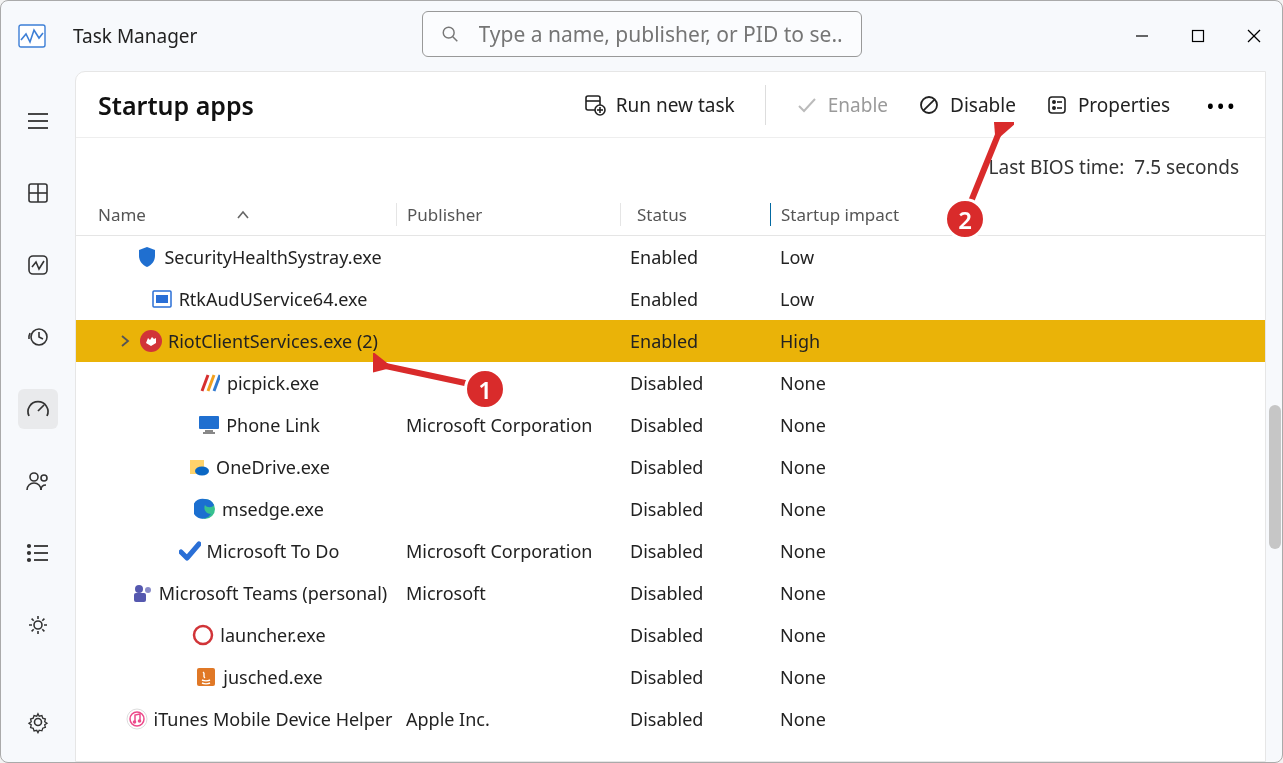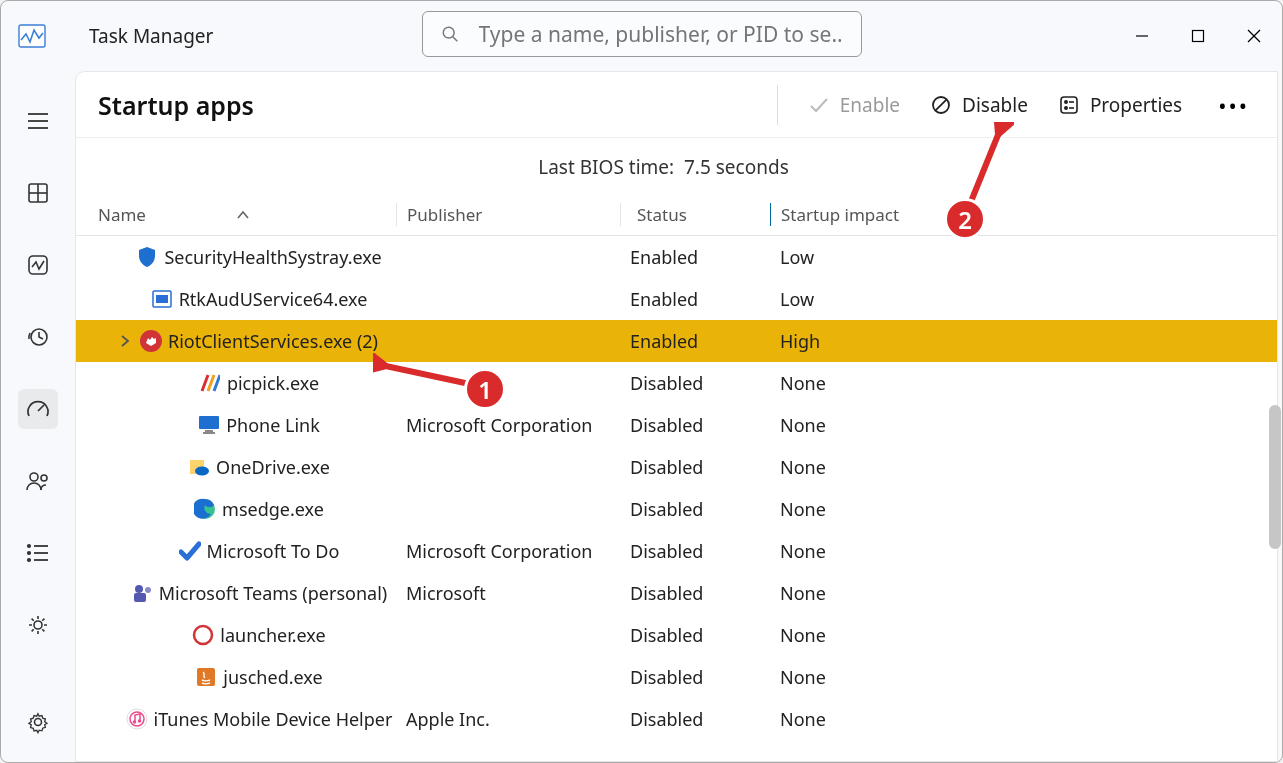--- a/index.html
+++ b/index.html
@@ -1,44 +1,44 @@
 <!DOCTYPE html>
 <html><head>
 <meta charset="utf-8">
 <style>
   * { box-sizing: border-box; margin: 0; padding: 0; font-family: "Segoe UI", system-ui, sans-serif; }
   body { background: #f3f3f3; width: 1283px; height: 763px; overflow: hidden; position: relative; }
   .window { position: absolute; inset: 0; background: #f7f9fc; border: 1px solid #aaa; border-radius: 8px; display: flex; flex-direction: column; }
   
   .titlebar { height: 70px; display: flex; align-items: center; padding-left: 14px; }
   .app-icon { width: 34px; height: 30px; display:flex; align-items:center; justify-content:center; }
-  .app-title { font-size: 19px; color: #222; margin-left: 40px; }
+  .app-title { font-size: 19px; color: #222; margin-left: 24px; }
   .search-wrap { margin-left: auto; margin-right: auto; position:absolute; left:50%; transform:translateX(-50%); top:10px;}
   .search { width: 440px; height: 46px; border: 1px solid #999; border-radius: 6px; background: #fbfcfe; display:flex; align-items:center; padding:0 18px; gap:20px;}
   .search input { border:none; outline:none; background:transparent; font-size:21px; color:#666; width:100%; }
   .winbtns { margin-left:auto; display:flex; height:50px;}
   .winbtn { width:56px; display:flex; align-items:center; justify-content:center; cursor:pointer;}
   .winbtn svg { stroke:#000; stroke-width:1.2; fill:none; }
   
   .body { flex:1; display:flex; min-height:0; }
   
   .sidebar { width:74px; display:flex; flex-direction:column; align-items:center; padding-top:30px; gap:32px;}
   .navicon { width:40px; height:40px; display:flex; align-items:center; justify-content:center; border-radius:6px; cursor:pointer;}
   .navicon.active { background:#e9eaec; }
   .sidebar-bottom { margin-top:auto; margin-bottom:20px; }
   
-  .main { flex:1; background:#fff; border-top-left-radius:10px; border:1px solid #e6e6e6; display:flex; flex-direction:column; min-height:0; margin-right:4px;}
+  .main { flex:1; background:#fff; border-top-left-radius:10px; border:1px solid #e6e6e6; display:flex; flex-direction:column; min-height:0; margin-right:16px;}
   .toolbar { height:66px; display:flex; align-items:center; padding:0 22px; border-bottom:1px solid #eee;}
   .page-title { font-size:25px; font-weight:600; color:#111; }
   .tool-actions { margin-left:auto; display:flex; align-items:center; gap:30px;}
   .tbtn { display:flex; align-items:center; gap:10px; font-size:19px; color:#222; cursor:pointer;}
   .tbtn.disabled { color:#9a9a9a; }
   .vsep { width:1px; height:40px; background:#ddd; }
   .more-dots { font-size:22px; letter-spacing:2px; cursor:pointer; padding:4px 6px;}
-  .bios-row { text-align:center; padding:16px 26px 14px 0; font-size:19px; color:#333; }
+  .bios-row { text-align:right; padding:16px 26px 14px 0; font-size:19px; color:#333; }
   
   .thead { display:flex; border-bottom:1px solid #e5e5e5; height:42px; align-items:center; font-size:17px; color:#555; }
   .col-name  { width:320px; padding-left:22px; display:flex; align-items:center; gap:90px;}
   .col-pub   { width:224px; border-left:1px solid #e5e5e5; padding-left:10px; }
   .col-stat  { width:150px; border-left:1px solid #e5e5e5; padding-left:16px; }
   .col-imp   { width:148px; border-left:1px solid #0369a1; padding-left:10px; }
   .col-rest  { flex:1; border-left:1px solid #e5e5e5; }
   .rows { overflow-y:hidden; flex:1; }
   .row { display:flex; height:42px; align-items:center; font-size:18px; color:#222; }
   .row.selected { background:#eab308; }
@@ -161,20 +161,30 @@
             <circle cx="12" cy="12" r="3.5"></circle>
             <path d="M12 2l1.5 3 3.3-.8 1 3.2 3.2 1-.8 3.3L23 13.5l-2.8 1.8.8 3.3-3.2 1-1 3.2-3.3-.8L12 25l-1.5-2.8-3.3.8-1-3.2-3.2-1 .8-3.3L1 13.5l2.8-1.8-.8-3.3 3.2-1 1-3.2 3.3.8z" transform="scale(.82) translate(2.6 2.6)"></path>
           </svg>
         </div>
     </div>
 
     <div class="main">
       <div class="toolbar">
         <div class="page-title">Startup apps</div>
         <div class="tool-actions">
+          <div class="tbtn">
+            <svg width="22" height="22" viewBox="0 0 22 22" stroke="#222" stroke-width="1.6" fill="none">
+                <rect x="2" y="2" width="14" height="14" rx="2"></rect>
+                <line x="2" y1="7" x2="16" y2="7" x1="2"></line>
+                <circle cx="16" cy="16" r="5" fill="#fff"></circle>
+                <line x1="16" y1="13" x2="16" y2="19"></line>
+                <line x1="13" y1="16" x2="19" y2="16"></line>
+              </svg>
+            <span>Run new task</span>
+          </div>
           <div class="vsep"></div>
           <div class="tbtn disabled">
             <svg width="22" height="18" viewBox="0 0 22 18" stroke="#bbb" stroke-width="2" fill="none">
                 <polyline points="3,10 8,15 19,3"></polyline>
               </svg>
             <span>Enable</span>
           </div>
           <div class="tbtn">
             <svg width="22" height="22" viewBox="0 0 22 22" stroke="#222" stroke-width="1.8" fill="none">
                 <circle cx="11" cy="11" r="8"></circle>

